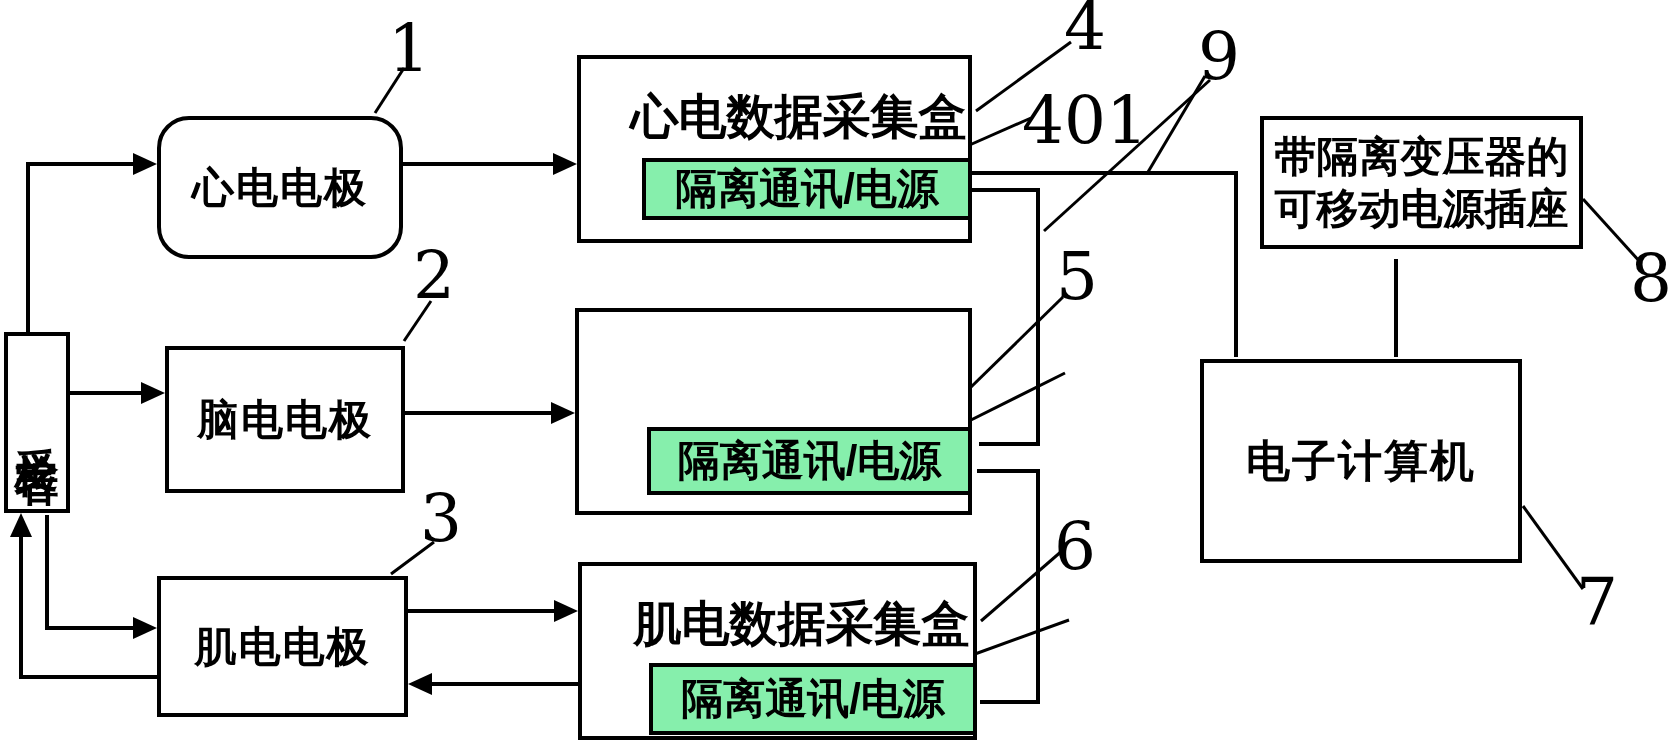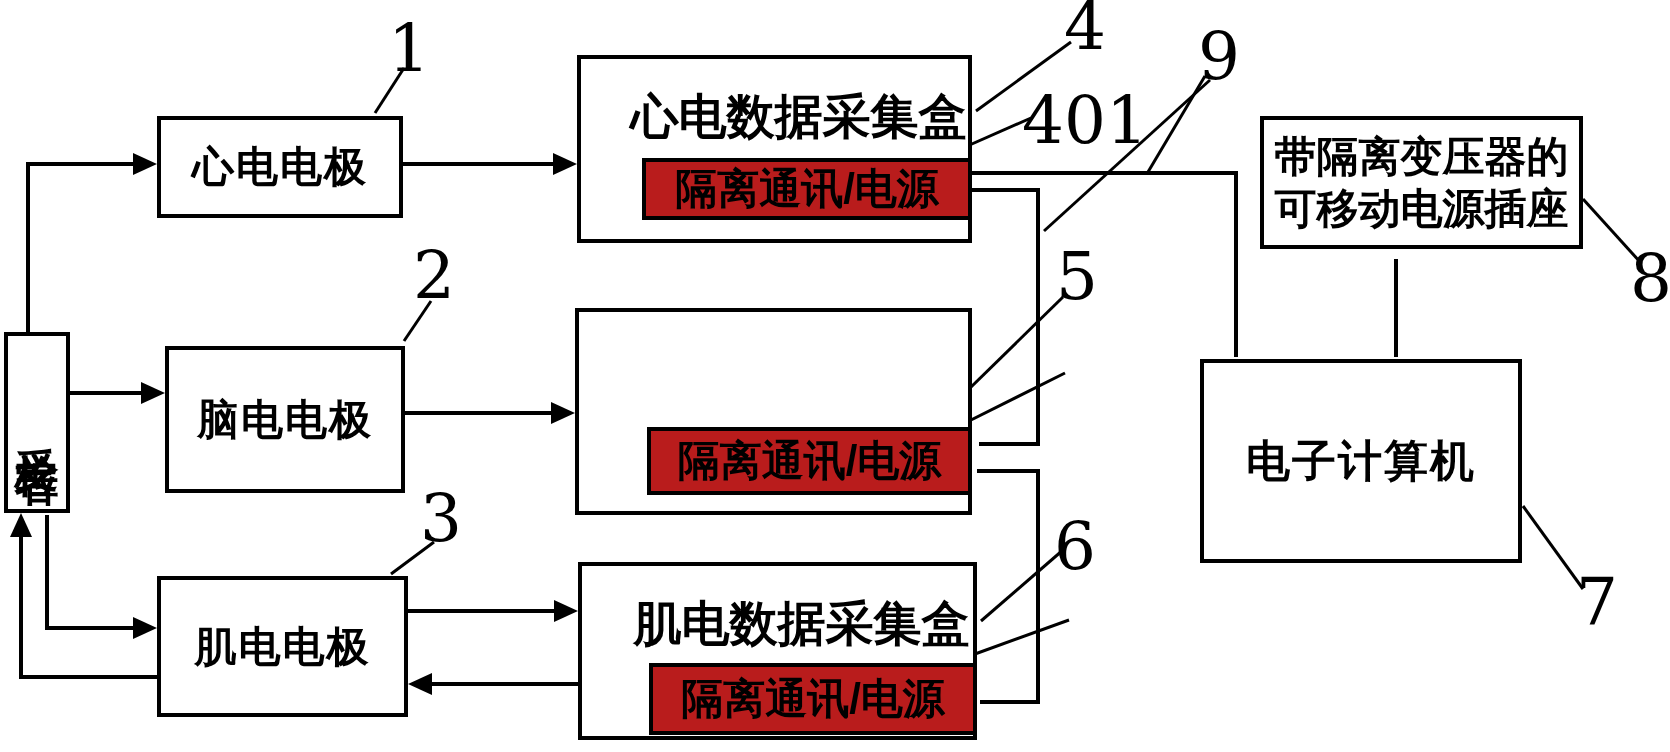--- a/index.html
+++ b/index.html
@@ -12,35 +12,35 @@
     position:absolute;border:4px solid #000;box-sizing:border-box;background:#fff;
     display:flex;align-items:center;justify-content:center;
     font-weight:bold;color:#000;
   }
   .elec{font-size:42px;letter-spacing:2px;}
   #subject-box{left:4px;top:332px;width:66px;height:181px;}
   #subject-box .vtext{
     writing-mode:vertical-rl;text-orientation:upright;font-size:44px;
     letter-spacing:8px;line-height:1;font-weight:bold;
   }
-  #ecg-electrode{left:157px;top:116px;width:246px;height:102px;}
+  #ecg-electrode{left:157px;top:116px;width:246px;height:143px;border-radius:32px;}
   #eeg-electrode{left:165px;top:346px;width:240px;height:147px;font-family:Liberation Serif, serif;}
   #emg-electrode{left:157px;top:576px;width:251px;height:141px;}
   .collector{
     position:absolute;border:4px solid #000;box-sizing:border-box;background:#fff;
   }
   #ecg-collector{left:577px;top:55px;width:395px;height:188px;}
   #eeg-collector{left:575px;top:308px;width:397px;height:207px;}
   #emg-collector{left:578px;top:562px;width:399px;height:178px;}
   .col-title{
     width:100%;text-align:center;margin-top:26px;
     font-size:48px;font-weight:bold;white-space:nowrap;padding-left:24px;
   }
   .inner-box{
-    position:absolute;border:4px solid #000;box-sizing:border-box;background:#b91c1c;
+    position:absolute;border:4px solid #000;box-sizing:border-box;background:#86efac;
     display:flex;align-items:center;justify-content:center;
     font-size:42px;font-weight:bold;white-space:nowrap;right:-4px;
   }
   #ecg-isobox{top:99px;width:330px;height:62px;}
   #eeg-isobox{top:115px;width:325px;height:68px;}
   #emg-isobox{top:97px;width:328px;height:72px;}
   #computer-box{left:1200px;top:359px;width:322px;height:204px;font-size:44px;letter-spacing:2px;}
   #socket-box{
     left:1260px;top:116px;width:323px;height:133px;
     flex-direction:column;font-size:42px;line-height:1.22;white-space:nowrap;

